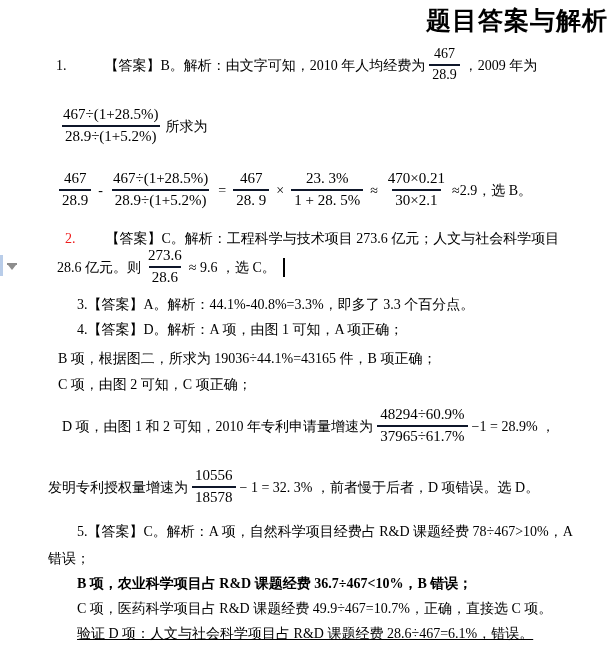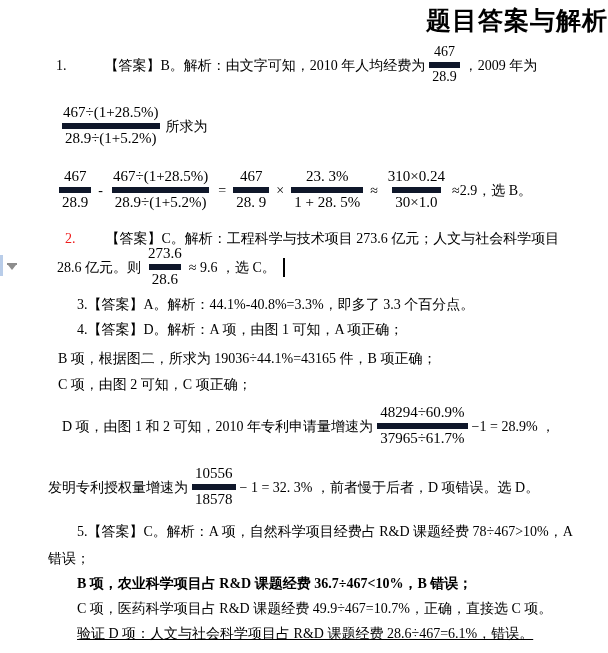--- a/index.html
+++ b/index.html
@@ -18,21 +18,21 @@
   }
   .no1{margin-right:38px;}
   .no2{margin-right:30px;}
   .red{color:#ee1c1c;}
   .frac{
     display:inline-flex;flex-direction:column;align-items:center;
     vertical-align:middle;margin:0 4px;line-height:1.18;font-size:15px;
   }
   .frac.small{font-size:14px;}
   .frac .num{padding:0 3px 1px 3px;}
-  .frac .den{border-top:6px solid #0f172a;padding:1px 3px 0 3px;}
+  .frac .den{border-top:2px solid #0f172a;padding:1px 3px 0 3px;}
   .op{margin:0 3px;}
   .caret{
     display:inline-block;width:2px;height:19px;background:#000;
     margin-left:7px;
   }
   .widget{position:absolute;left:0;top:253px;width:18px;height:24px;}
   .widget-bar{
     position:absolute;left:0;top:2px;width:3px;height:21px;background:#b9cde9;
   }
   .widget-arrow{
@@ -90,22 +90,22 @@
       <span class="num">467</span>
       <span class="den">28. 9</span>
     </span>
     <span class="op">×</span>
     <span class="frac">
       <span class="num">23. 3%</span>
       <span class="den">1 + 28. 5%</span>
     </span>
     <span class="op">≈</span>
     <span class="frac">
-      <span class="num">310×0.24</span>
-      <span class="den">30×1.0</span>
+      <span class="num">470×0.21</span>
+      <span class="den">30×2.1</span>
     </span>
     <span>≈2.9，选 B。</span>
   </div>
 
   <div class="line" style="top:228px;left:65px;height:20px;">
     <span class="no2 red">2.</span>
     <span>【答案】C。解析：工程科学与技术项目 273.6 亿元；人文与社会科学项目</span>
   </div>
 
   <div class="line" style="top:246px;left:57px;height:42px;">

